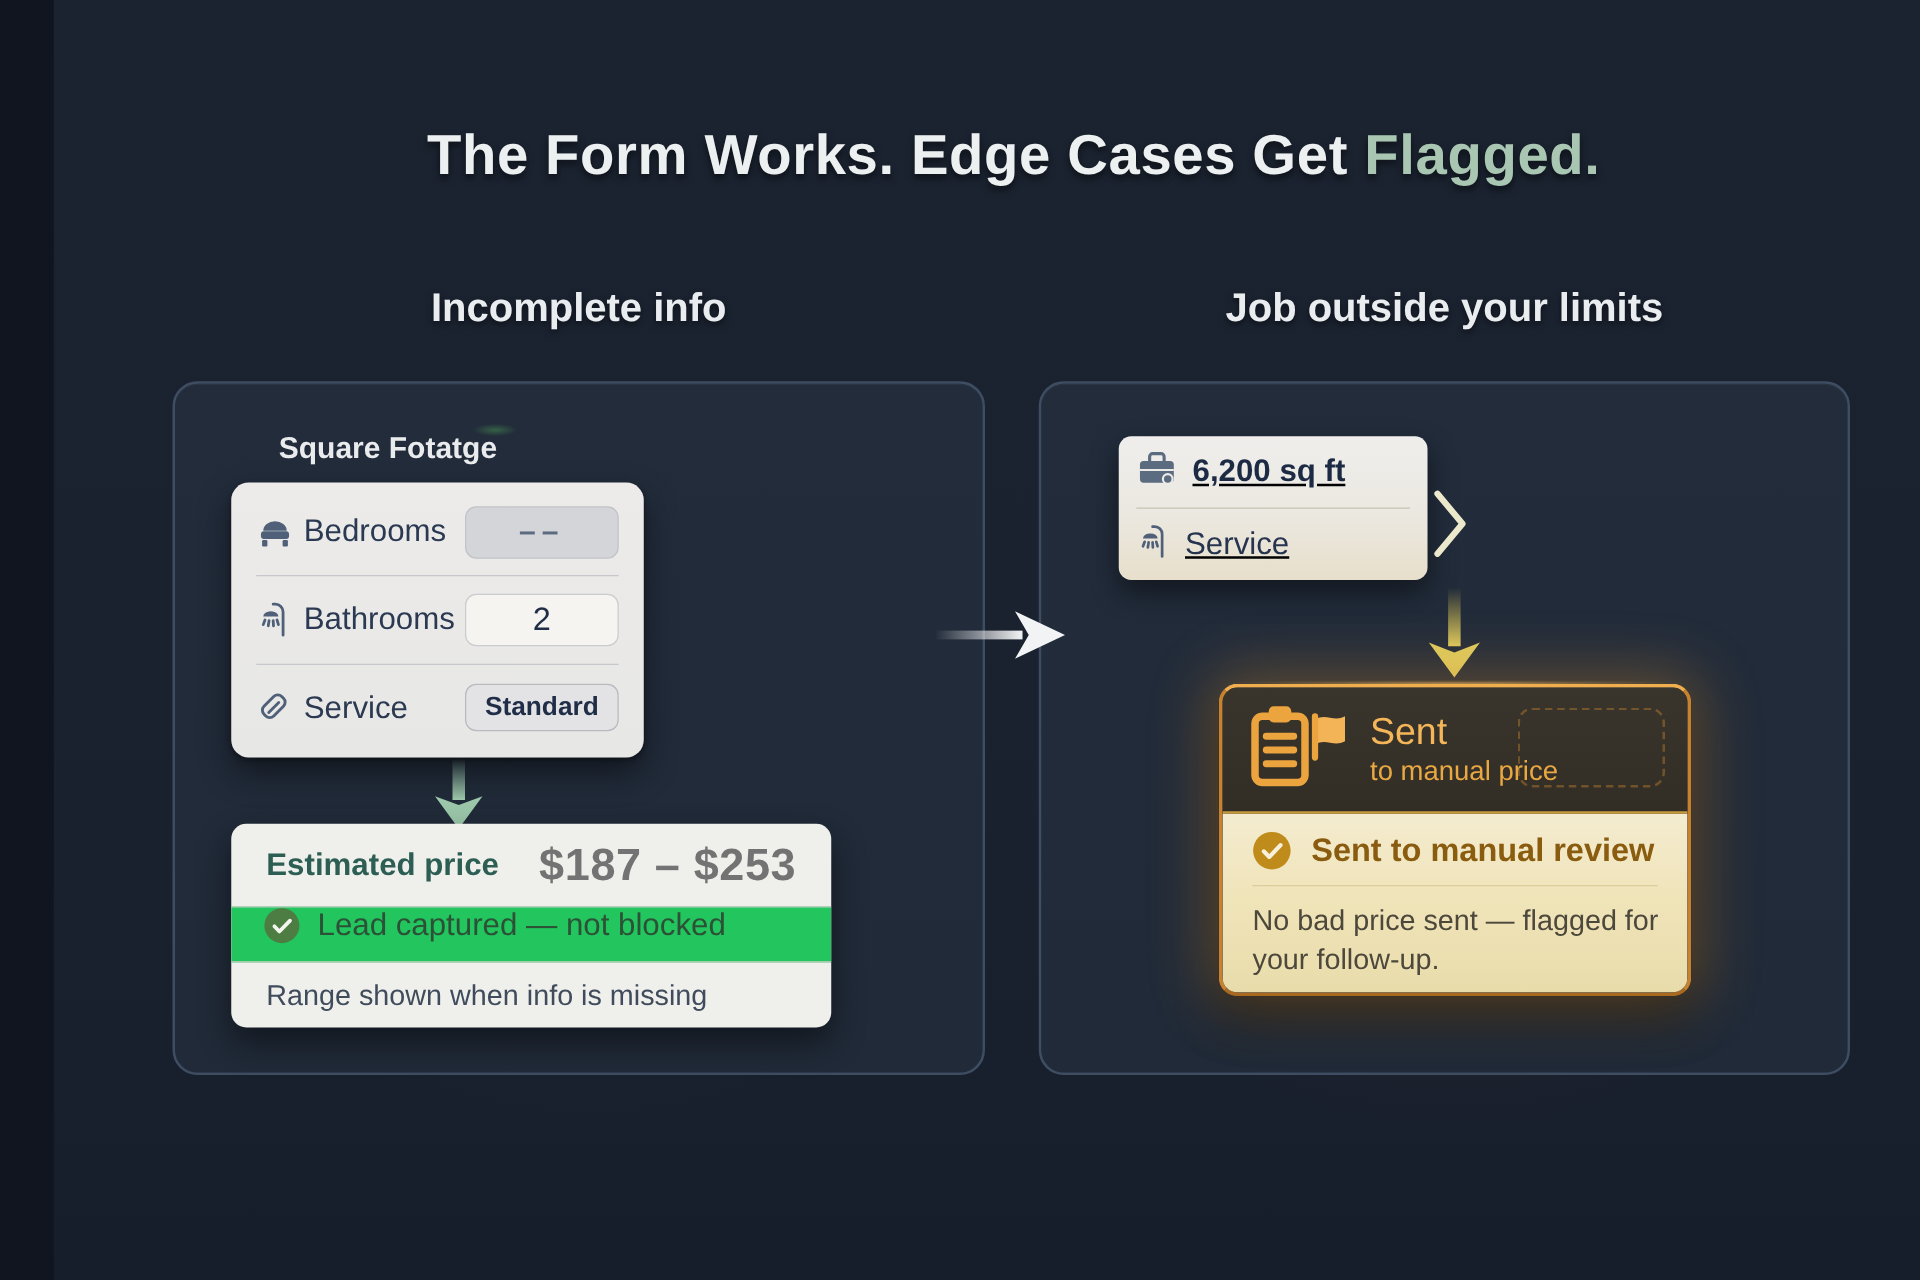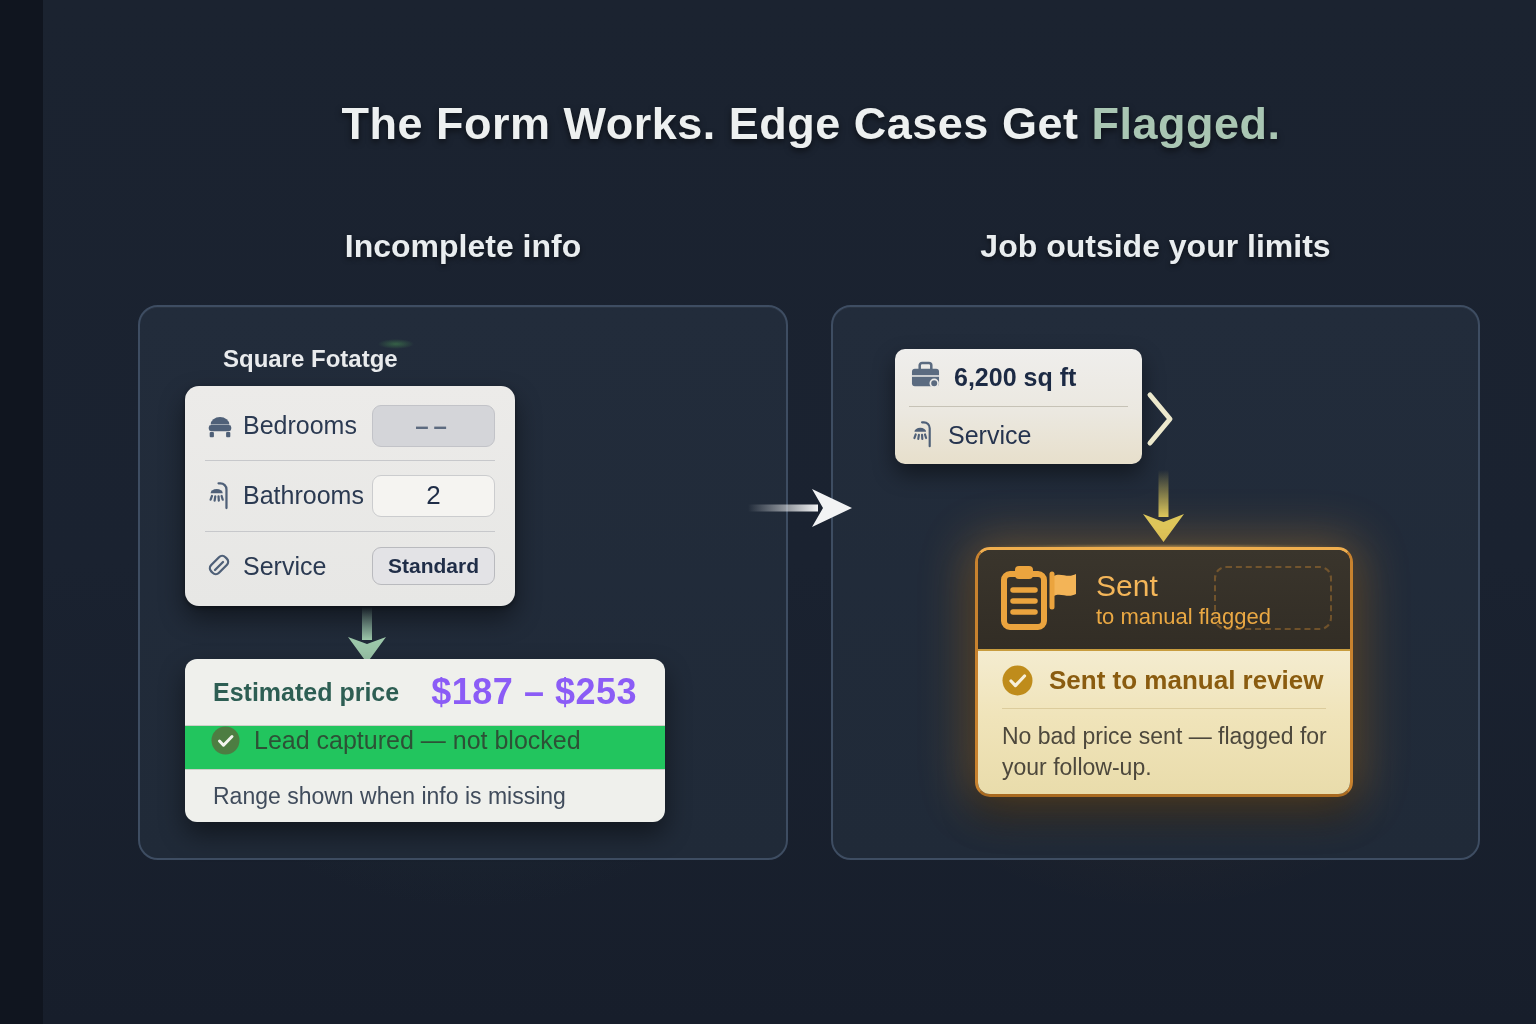--- a/index.html
+++ b/index.html
@@ -63,34 +63,34 @@
   .fvalue.btn   { background:#e3e3e6; border:1px solid #b9babe; font-weight:bold; font-size:21px; height:38px; }
 
   .price-card {
     position:absolute; left:45px; top:352px; width:480px; height:163px; border-radius:12px;
     background:#eff0ec;
     box-shadow:0 12px 26px rgba(0,0,0,0.45);
     overflow:hidden; display:flex; flex-direction:column;
   }
   .price-head { height:66px; display:flex; align-items:center; padding:0 28px; }
   .price-label { font-size:25px; font-weight:bold; color:#2d5e53; }
-  .price-value { margin-left:auto; font-size:36px; font-weight:bold; color:#8b5cf6; letter-spacing:0.5px; }
+  .price-value { margin-left:auto; font-size:36px; font-weight:bold; color:#737373; letter-spacing:0.5px; }
   .price-status {
     height:45px; background:#22c55e; border-top:1px solid #ccd0c8; border-bottom:1px solid #ccd0c8;
     display:flex; padding:0 26px;
   }
   .price-status .txt { font-size:25px; color:#2d5136; margin-left:14px; }
   .price-note { flex:1; display:flex; align-items:center; padding:0 28px; font-size:23px; color:#404c5c; }
 
   
   .input-card {
     position:absolute; left:62px; top:42px; width:247px; height:115px; border-radius:10px;
     background:linear-gradient(180deg,#efeeec 0%, #ebe8e0 55%, #e7dfcb 100%);
     box-shadow:0 10px 22px rgba(0,0,0,0.45);
-    display:flex; flex-direction:column; padding:0 14px;
+    display:flex; flex-direction:column; padding:0 14px;text-decoration:underline;
   }
   .input-row { flex:1; display:flex; align-items:center; }
   .input-row + .input-row { border-top:1px solid #c6c2b6; }
   .input-row .itxt-b { font-size:25px; font-weight:bold; color:#1c2a44; margin-left:12px; }
   .input-row .itxt   { font-size:25px; color:#26344f; margin-left:12px; }
 
   .flag-card {
     position:absolute; left:344px; top:43px; width:253px; height:114px; border-radius:10px;
     background:#2b3242; border:2px solid #d9ddc2;
     box-shadow:0 10px 22px rgba(0,0,0,0.5);
@@ -280,21 +280,21 @@
             <rect x="19" y="5" width="18" height="13" rx="4" fill="#eba43e"></rect>
             <line x1="17" y1="29" x2="39" y2="29" stroke="#eba43e" stroke-width="5.5" stroke-linecap="round"></line>
             <line x1="17" y1="40" x2="39" y2="40" stroke="#eba43e" stroke-width="5.5" stroke-linecap="round"></line>
             <line x1="17" y1="51" x2="39" y2="51" stroke="#eba43e" stroke-width="5.5" stroke-linecap="round"></line>
             <path d="M56 16 c8 -6 15 2 24 -3 v20 c-9 5 -16 -3 -24 3 z" fill="#f3b457"></path>
             <line x1="56" y1="13" x2="56" y2="46" stroke="#eba43e" stroke-width="5" stroke-linecap="round"></line>
           </svg>
         </span>
         <span class="review-title-wrap">
           <div class="review-title">Sent</div>
-          <div class="review-sub">to manual flagged</div>
+          <div class="review-sub">to manual price</div>
         </span>
       </div>
       <div class="review-body">
         <div class="review-status">
           <svg width="31" height="31" viewBox="0 0 31 31">
               <circle cx="15.5" cy="15.5" r="15" fill="#bf8c1b"></circle>
               <path d="M9 16 l4.4 4.6 L22.5 11" fill="none" stroke="#f7f0da" stroke-width="3.2" stroke-linecap="round" stroke-linejoin="round"></path>
             </svg>
           <span class="txt">Sent to manual review</span>
         </div>

